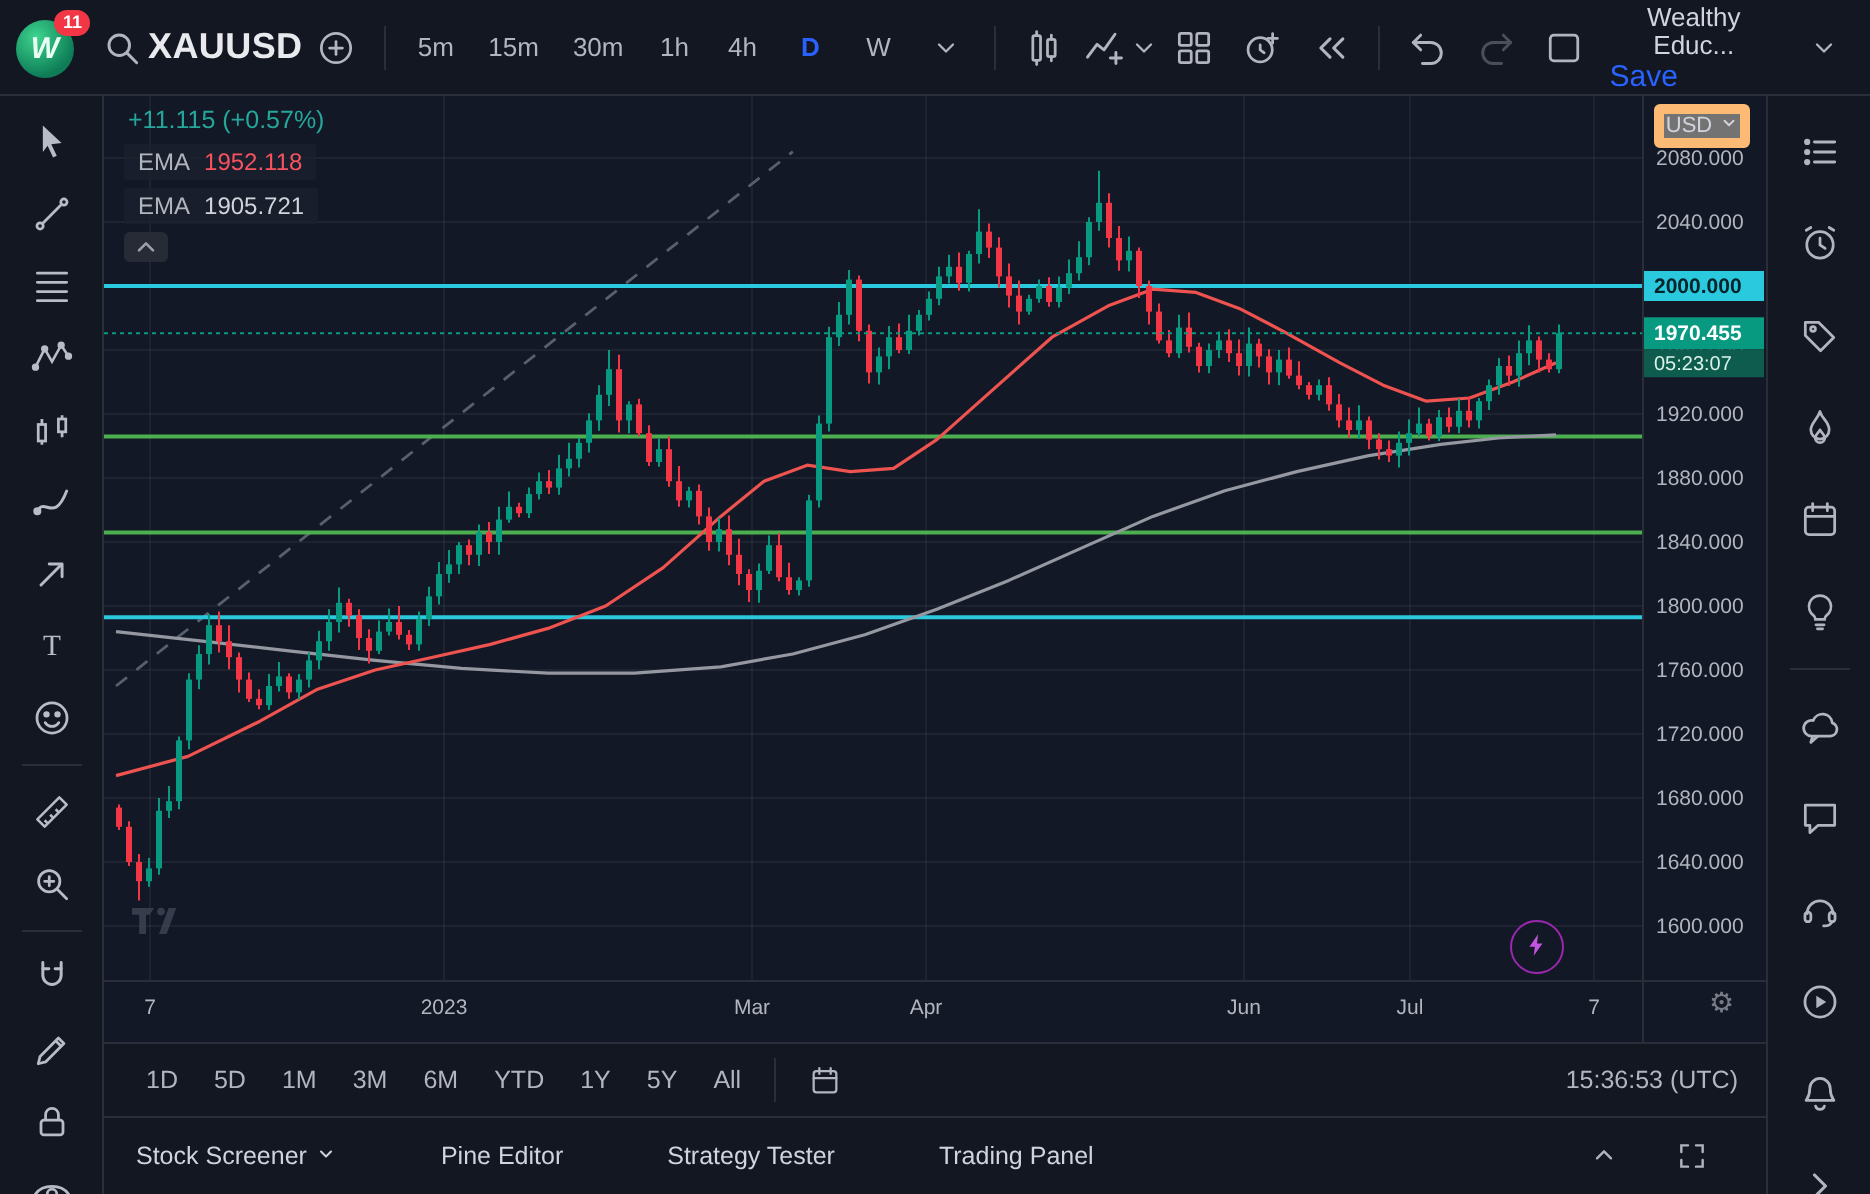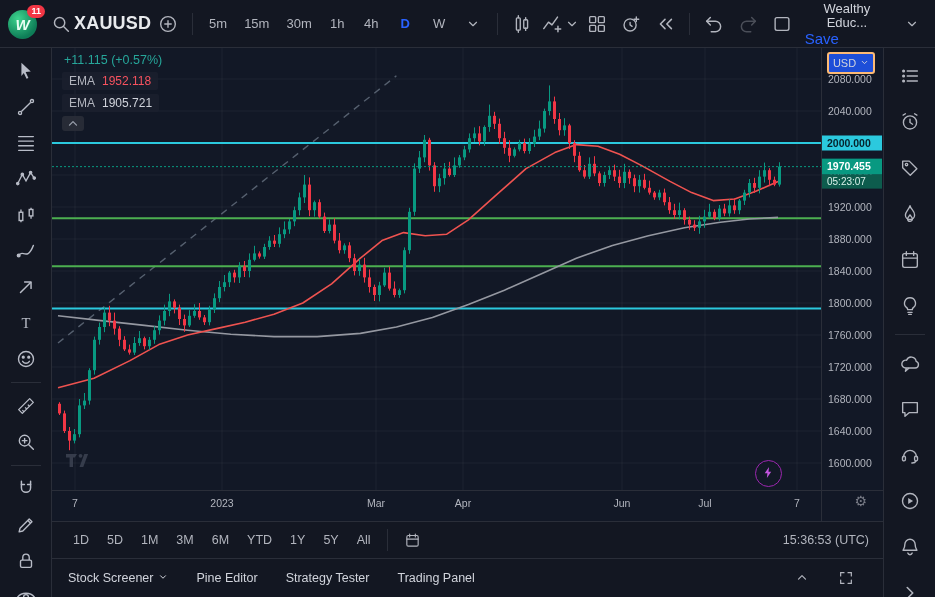--- a/index.html
+++ b/index.html
@@ -85,21 +85,21 @@
   .lrow { display: flex; width: fit-content; }
   .lrow .lv0 { color: #f7525f; } .lrow .lv1 { color: #d1d4dc; }
   .legend-collapse {
     width: 22px; height: 15px; border: none; border-radius: 3px;
     background: rgba(42,46,57,.9); color: #9aa0ac;
     display: flex; align-items: center; justify-content: center; margin-top: 3px;
   }
 
   .usd-select {
     position: absolute; right: 8px; top: 4px; z-index: 6;
-    width: 48px; height: 22px; background: #1d4ed8; border: 2px solid #fdba74;
+    width: 48px; height: 22px; background: #737373; border: 5px solid #fdba74;
     border-radius: 3px; color: #d1d4dc; font-size: 11px;
     display: flex; align-items: center; justify-content: center; gap: 4px;
   }
 
   .watermark { position: absolute; left: 14px; top: 402px; z-index: 2; opacity: .9; }
 
   .bolt-btn {
     position: absolute; left: 703px; top: 412px; z-index: 6;
     width: 27px; height: 27px; border-radius: 50%;
     background: #121826; border: 1.6px solid #9c27b0;
@@ -119,21 +119,21 @@
   .rbtn {
     background: none; border: none; color: #b2b5be; font-size: 12.5px;
     padding: 4px 7px; border-radius: 4px; font-family: inherit;
   }
   .clock { margin-left: auto; color: #b2b5be; font-size: 12.5px; background: none; border: none; font-family: inherit; }
 
   
   .footer {
     height: 39px; flex: 0 0 39px; background: #131722;
     border-top: 1px solid #2a2e39;
-    display: flex; align-items: center; padding: 0 16px; gap: 28px;
+    display: flex; align-items: center; padding: 0 16px; gap: 52px;
   }
   .ftab { background: none; border: none; color: #d1d4dc; font-size: 12.5px; font-family: inherit; display: flex; align-items: center; gap: 5px; }
   .footer-icons { margin-left: auto; display: flex; gap: 14px; margin-right: 6px; }
 </style>
 </head>
 <body>
 
 <div class="app">
 
   <header class="topbar">

